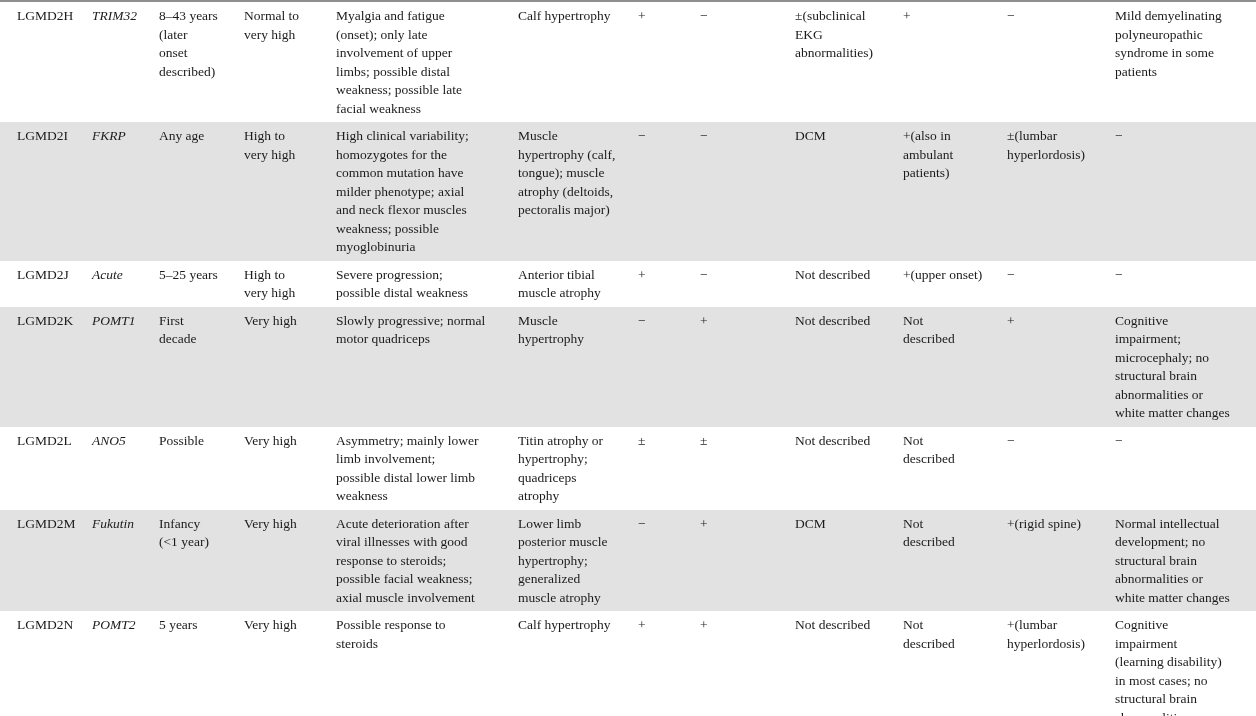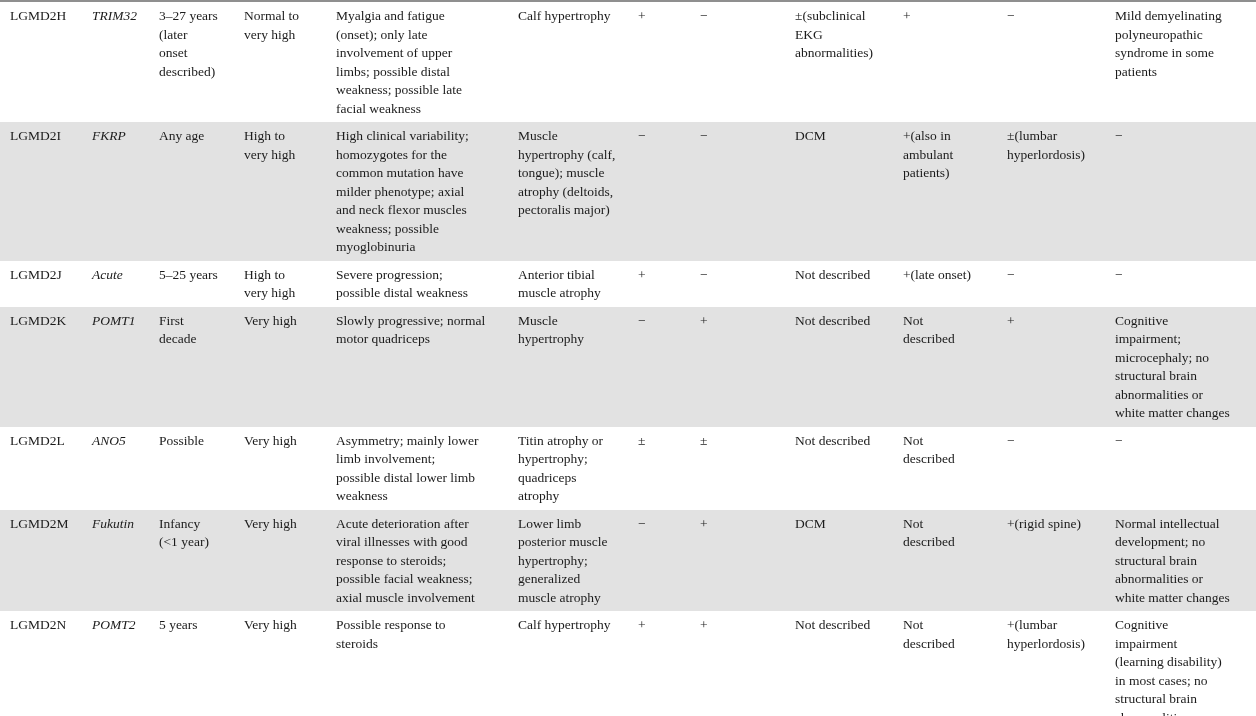--- a/index.html
+++ b/index.html
@@ -26,21 +26,21 @@
   table.lgmd-table td {
     vertical-align: top;
     font-size: 13.5px;
     line-height: 18.5px;
     padding: 5px 6px 4px 2px;
     white-space: pre-line;
     overflow: hidden;
     box-sizing: border-box;
   }
   table.lgmd-table td.col-type {
-    padding-left: 10px;
+    padding-left: 17px;
   }
   table.lgmd-table td.col-gene {
     font-style: italic;
     margin-top: 36px;
   }
   table.lgmd-table td.col-other {
     padding-right: 12px;
   }
   table.lgmd-table tr.shaded td {
     background: #e2e2e2;
@@ -62,21 +62,21 @@
         <col style="width: 95px;">
         <col style="width: 108px;">
         <col style="width: 104px;">
         <col style="width: 108px;">
         <col style="width: 143px;">
       </colgroup>
     <tbody>
         <tr>
           <td class="col-type">LGMD2H</td>
           <td class="col-gene">TRIM32</td>
-          <td class="col-onset">3–27 years
+          <td class="col-onset">8–43 years
 (later
 onset
 described)</td>
           <td class="col-serum">Normal to
 very high</td>
           <td class="col-clinical">Myalgia and fatigue
 (onset); only late
 involvement of upper
 limbs; possible distal
 weakness; possible late
@@ -128,21 +128,21 @@
           <td class="col-onset">5–25 years</td>
           <td class="col-serum">High to
 very high</td>
           <td class="col-clinical">Severe progression;
 possible distal weakness</td>
           <td class="col-muscle">Anterior tibial
 muscle atrophy</td>
           <td class="col-sign">+</td>
           <td class="col-sign">−</td>
           <td class="col-cardiac">Not described</td>
-          <td class="col-respiratory">+(late onset)</td>
+          <td class="col-respiratory">+(upper onset)</td>
           <td class="col-spine">−</td>
           <td class="col-other">−</td>
         </tr>
         <tr class="shaded">
           <td class="col-type">LGMD2K</td>
           <td class="col-gene">POMT1</td>
           <td class="col-onset">First
 decade</td>
           <td class="col-serum">Very high</td>
           <td class="col-clinical">Slowly progressive; normal

